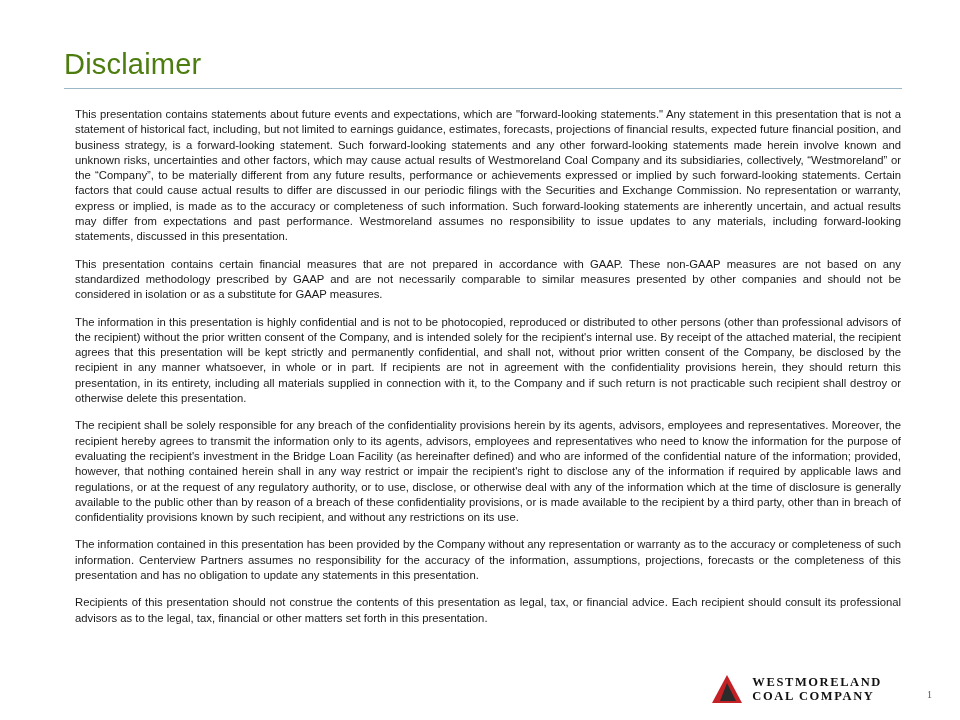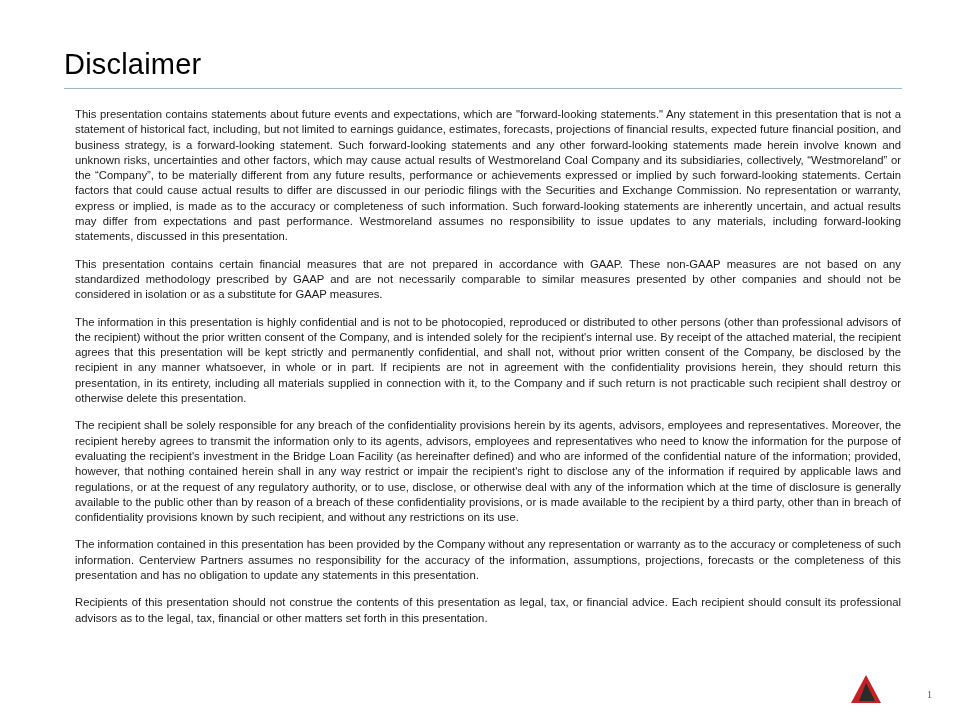--- a/index.html
+++ b/index.html
@@ -10,21 +10,21 @@
     background: #ffffff;
     overflow: hidden;
     font-family: "Liberation Sans", sans-serif;
   }
   .slide-title {
     position: absolute;
     left: 64px;
     top: 48px;
     font-size: 29px;
     font-weight: 400;
-    color: #000000;
+    color: #4d7c0f;
     letter-spacing: 0.2px;
     font-family: "Liberation Sans", sans-serif;
   }
   .title-rule {
     position: absolute;
     left: 64px;
     top: 88px;
     width: 838px;
     height: 1px;
     background: #9cb7c6;
@@ -91,17 +91,21 @@
     <p>Recipients of this presentation should not construe the contents of this presentation as legal, tax, or financial advice.  Each recipient should consult its professional advisors as to the legal, tax, financial or other matters set forth in this presentation.</p>
   </div>
 
   <div class="footer">
     <span class="logo-mark">
       <svg width="32" height="30" viewBox="0 0 32 30" xmlns="http://www.w3.org/2000/svg" aria-hidden="true">
         <polygon points="16,1 31,29 1,29" fill="#c42127"></polygon>
         <polygon points="16,9 25,27 9,27" fill="#2b2b2b"></polygon>
       </svg>
     </span>
+    <div class="logo-text">
+      <div>WESTMORELAND</div>
+      <div>COAL COMPANY</div>
+    </div>
   </div>
 
   <div class="page-number">1</div>
 
 </div>
 
 </body></html>

